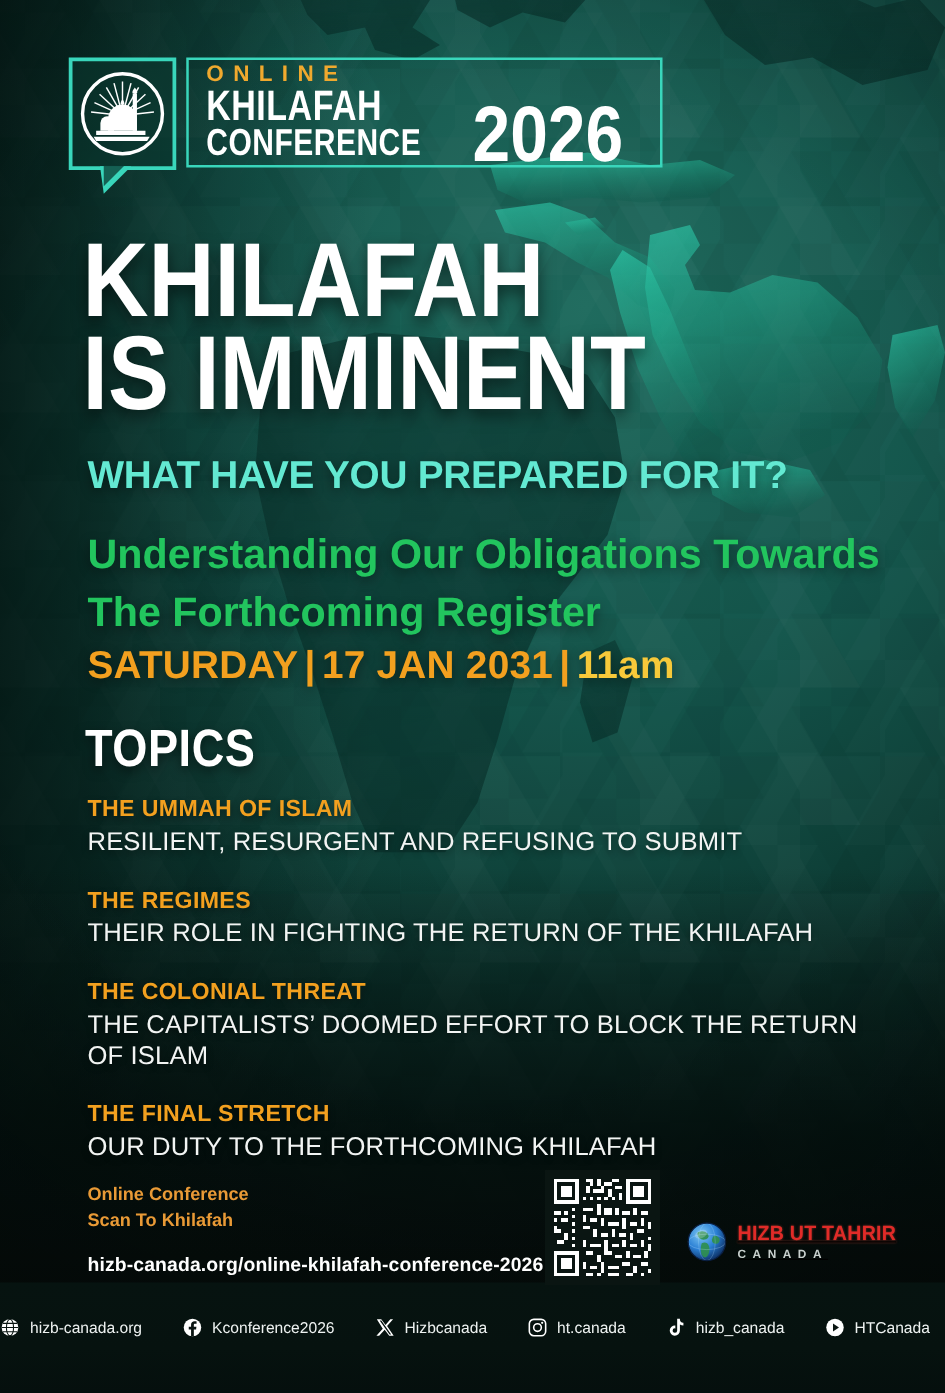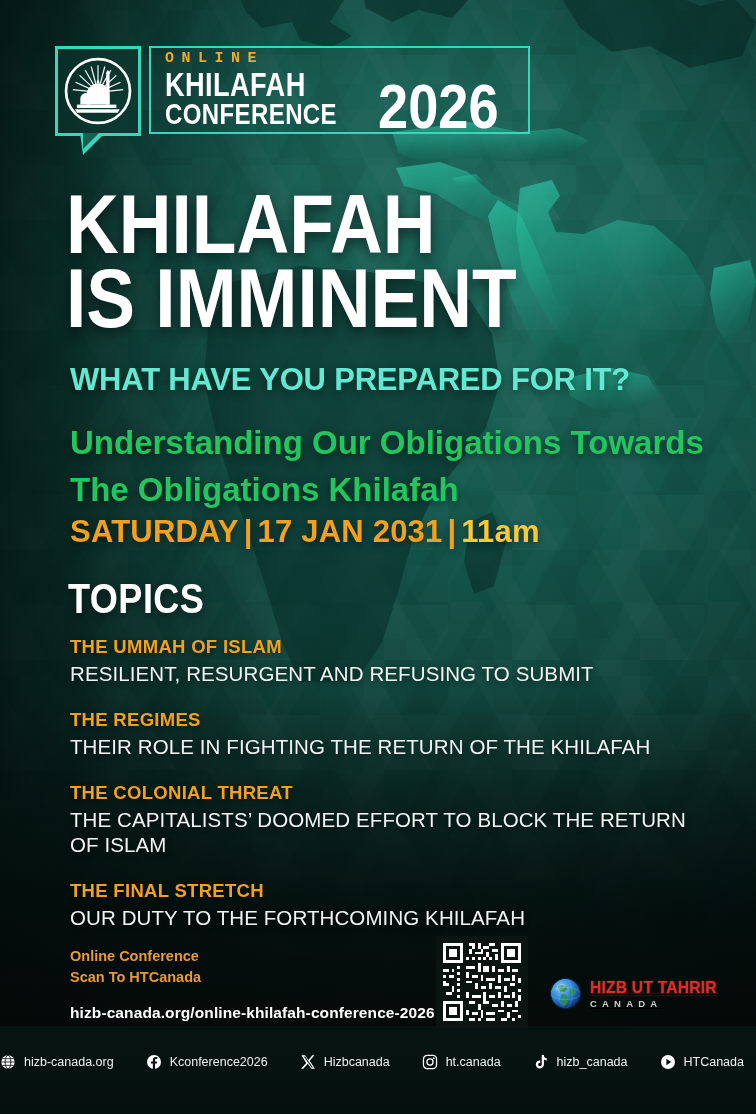--- a/index.html
+++ b/index.html
@@ -100,22 +100,22 @@
     position:relative;
     margin-left:8px;
     border:2.5px solid #39d6bb;
     padding:6px 10px 5px 14px;
     height:88px;
     display:flex; align-items:center;
   }
   .logo-text-inner{ display:flex; align-items:flex-end; gap:4px; }
   .ktype{ display:flex; flex-direction:column; line-height:.94; }
   .tx-online{
-    font-size:15px; font-weight:700; color:#f0a92e;
-    letter-spacing:7.5px; margin-bottom:2px;font-family:Liberation Mono, monospace;
+    font-size:18px; font-weight:700; color:#f0a92e;
+    letter-spacing:7.5px; margin-bottom:2px;
   }
   .tx-khilafah, .tx-conference{
     color:#fff; font-weight:700;
     font-family:"Liberation Sans Narrow","Liberation Sans",sans-serif;
     transform:scaleX(.80); transform-origin:left center;
     letter-spacing:.5px;
   }
   .tx-khilafah{ font-size:34px; line-height:.92; }
   .tx-conference{ font-size:30px; line-height:.96; }
   .tx-2026{
@@ -339,21 +339,21 @@
 
     <div class="headline">
       <span class="hl-line">KHILAFAH</span>
       <span class="hl-line">IS IMMINENT</span>
     </div>
 
     <div class="subhead">WHAT HAVE YOU PREPARED FOR IT?</div>
 
     <div class="blurb">
       <div>Understanding Our Obligations Towards</div>
-      <div>The Obligations Khilafah</div>
+      <div>The Forthcoming Register</div>
     </div>
 
     <div class="dateline">
       <span>SATURDAY</span><span class="sep">|</span><span>17 JAN 2031</span><span class="sep">|</span><span class="time">11am</span>
     </div>
 
     <div class="topics-title">TOPICS</div>
 
     <div class="topics-list">
       <div class="topic">
@@ -369,21 +369,21 @@
         <div class="topic-sub">THE CAPITALISTS’ DOOMED EFFORT TO BLOCK THE RETURN OF ISLAM</div>
       </div>
       <div class="topic">
         <div class="topic-head">THE FINAL STRETCH</div>
         <div class="topic-sub">OUR DUTY TO THE FORTHCOMING KHILAFAH</div>
       </div>
     </div>
 
     <div class="register">
       <div class="reg-l1">Online Conference</div>
-      <div class="reg-l2">Scan To HTCanada</div>
+      <div class="reg-l2">Scan To Khilafah</div>
       <div class="reg-url">hizb-canada.org/online-khilafah-conference-2026</div>
     </div>
 
     <div class="qr">
       <svg viewBox="0 0 29 29" shape-rendering="crispEdges">
         <rect width="29" height="29" fill="#0a1512"></rect>
         <g fill="#ffffff">
 
           <rect x="1" y="1" width="7" height="1"></rect>
             <rect x="1" y="7" width="7" height="1"></rect>

